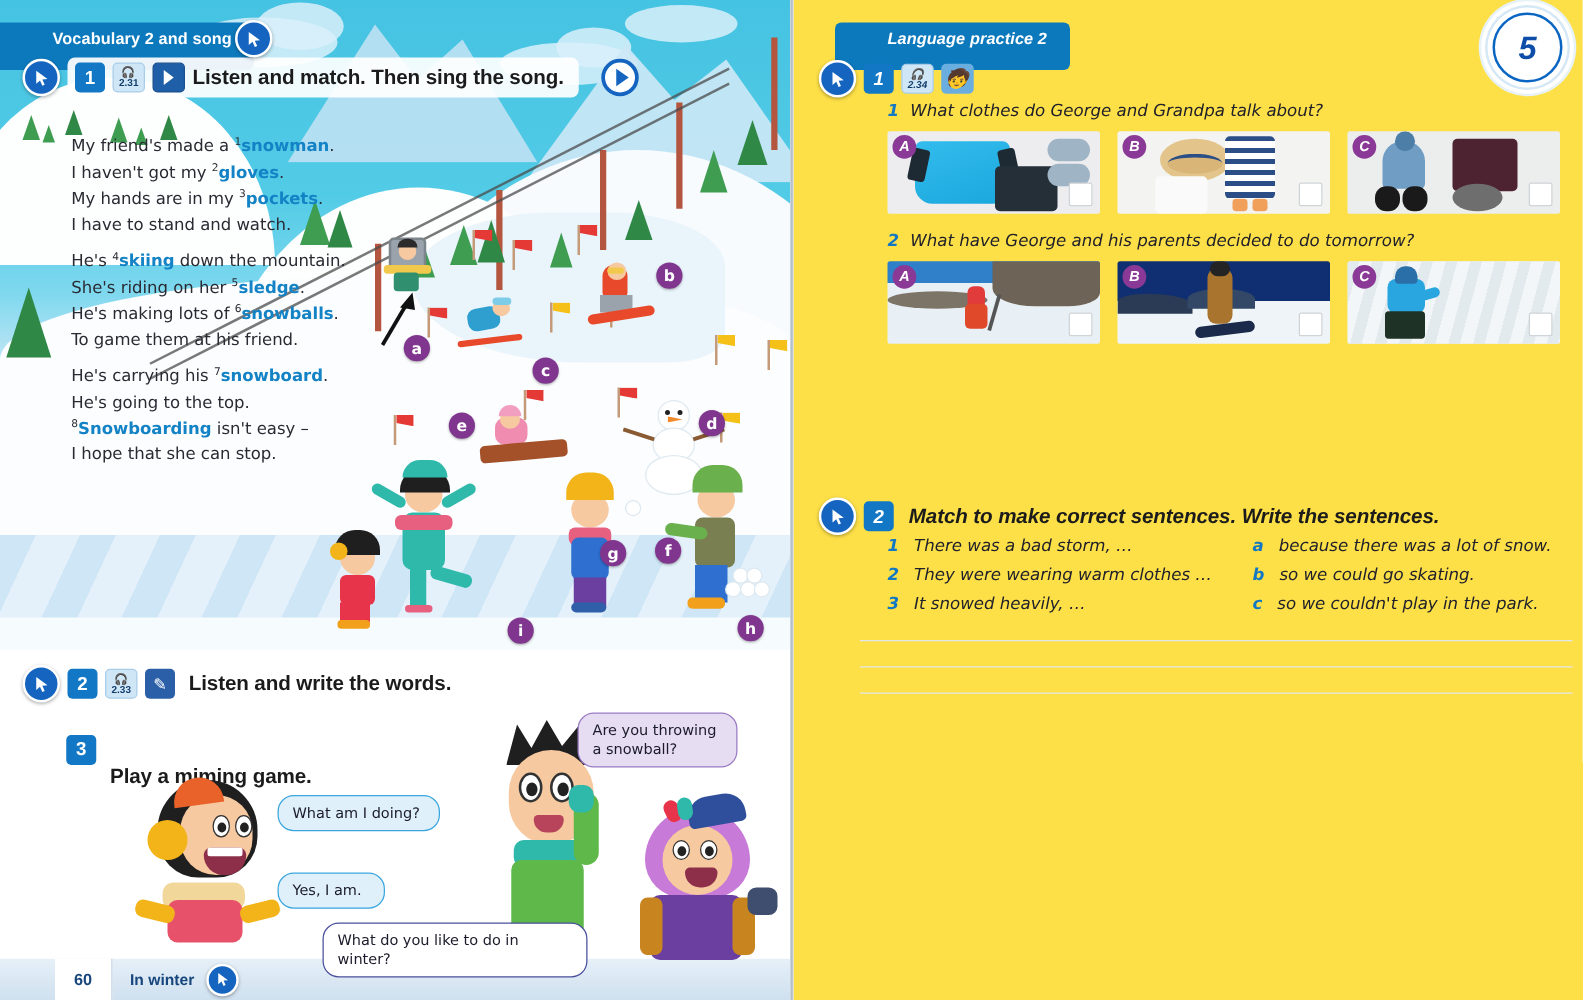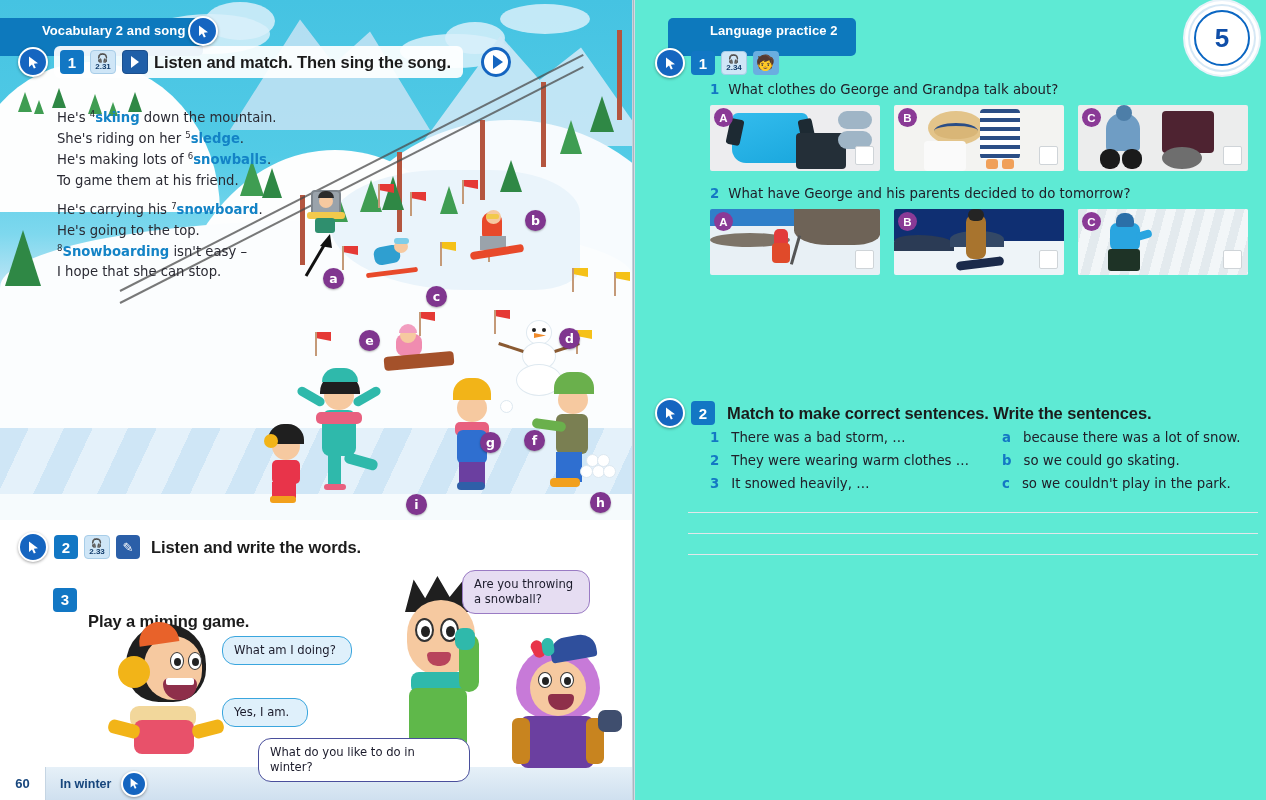--- a/index.html
+++ b/index.html
@@ -128,32 +128,32 @@
 
   
   .footer{
     position:absolute; left:0; bottom:0; width:633px; height:33px;
     background:linear-gradient(180deg,#e6f0f8,#cfe0ef);
     display:flex; align-items:center;
   }
   .pagebox{
     width:46px;height:33px;background:#fff;border-right:1px solid #c5d5e3;
     display:flex;align-items:center;justify-content:center;
-    font-size:13px;font-weight:bold;color:#17467d;
+    font-size:13px;font-weight:bold;color:#17467d;margin-left:44px;
   }
   .footer-txt{ font-size:12.5px;font-weight:bold;color:#17467d;margin-left:14px;}
   .footer.right{ justify-content:flex-end; }
   .footer.right .pagebox{ border-right:none;border-left:1px solid #c5d5e3; }
   .footer-txt-r{ font-size:12px;color:#17467d;margin-right:12px;font-weight:bold;}
   .watermark{
     position:absolute; right:28px; bottom:7px; font-size:14px; color:#f0dcd4; letter-spacing:.5px;
   }
 
   
-  .page-right { background:#5eead4; }
+  .page-right { background:#fde047;font-style:italic; }
   .tab-label.right{ left:35px; border-radius:5px; }
   .unit-circle{
     position:absolute; right:16px; top:10px; width:56px;height:56px;border-radius:50%;
     border:2.5px solid #0a66c2; display:flex;align-items:center;justify-content:center;
     color:#0f4ea8; font-size:26px; font-weight:bold; background:#fff;
     box-shadow:0 0 0 4px #fff, 0 0 0 6px #d6e8f5, 0 0 0 9px #fff, 0 0 0 11px #e8f2f9;
   }
   .q-line{ display:flex; gap:9px; font-size:13.3px; font-family:"DejaVu Sans",sans-serif; color:#20202a; }
   .q-num{ color:#1378c4; font-weight:bold; }
   .photo-row{ display:flex; gap:14px; }
@@ -358,20 +358,21 @@
           <span class="hp">🎧</span>
             <span class="tk">2.31</span>
         </div>
         <div class="vid-chip"></div>
         <div class="instr-text">Listen and match. Then sing the song.</div>
       </div>
       <div class="play-btn" style="margin-left:12px;"></div>
     </div>
 
     <div class="lyrics" id="lyrics-host">
+        <p><span>My friend's made a <sup>1</sup><b>snowman</b>.</span><br><span>I haven't got my <sup>2</sup><b>gloves</b>.</span><br><span>My hands are in my <sup>3</sup><b>pockets</b>.</span><br><span>I have to stand and watch.</span></p>
         <p><span>He's <sup>4</sup><b>skiing</b> down the mountain.</span><br><span>She's riding on her <sup>5</sup><b>sledge</b>.</span><br><span>He's making lots of <sup>6</sup><b>snowballs</b>.</span><br><span>To game them at his friend.</span></p>
         <p><span>He's carrying his <sup>7</sup><b>snowboard</b>.</span><br><span>He's going to the top.</span><br><span><sup>8</sup><b>Snowboarding</b> isn't easy –</span><br><span>I hope that she can stop.</span></p>
       </div>
 
     <div class="lower-left">
       <div class="instr-row" style="left:18px;top:12px;">
         <div class="cursor-btn">
             <svg viewBox="0 0 20 20">
               <path d="M4 2 L4 16 L8 12.5 L10.5 18 L13 17 L10.5 11.5 L16 11 Z" fill="#fff"></path>
             </svg>

